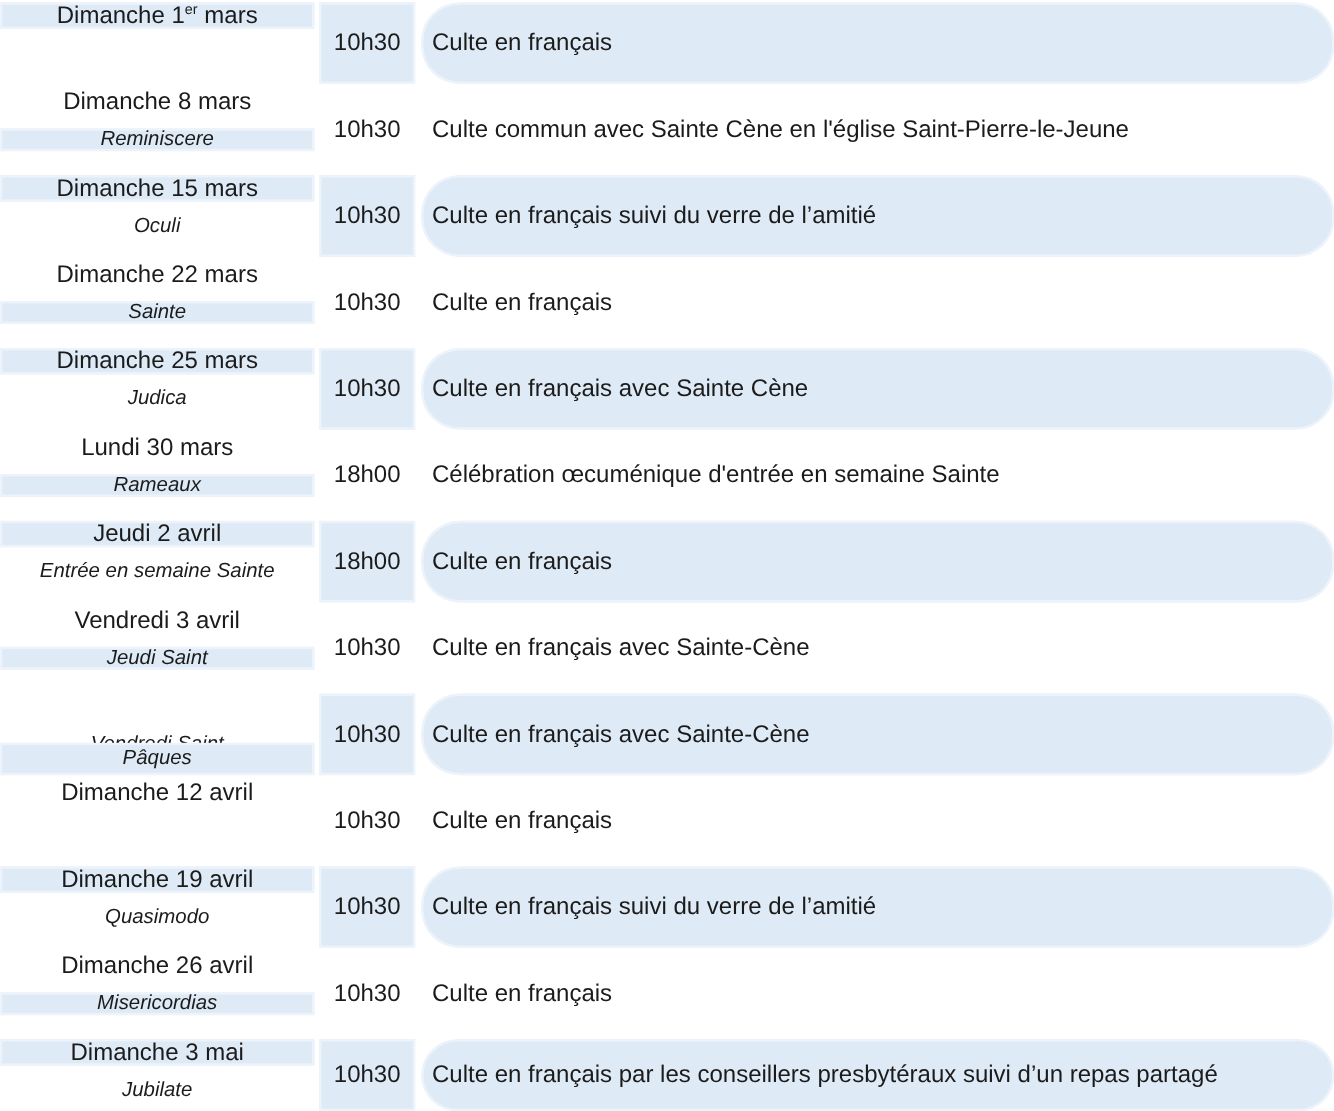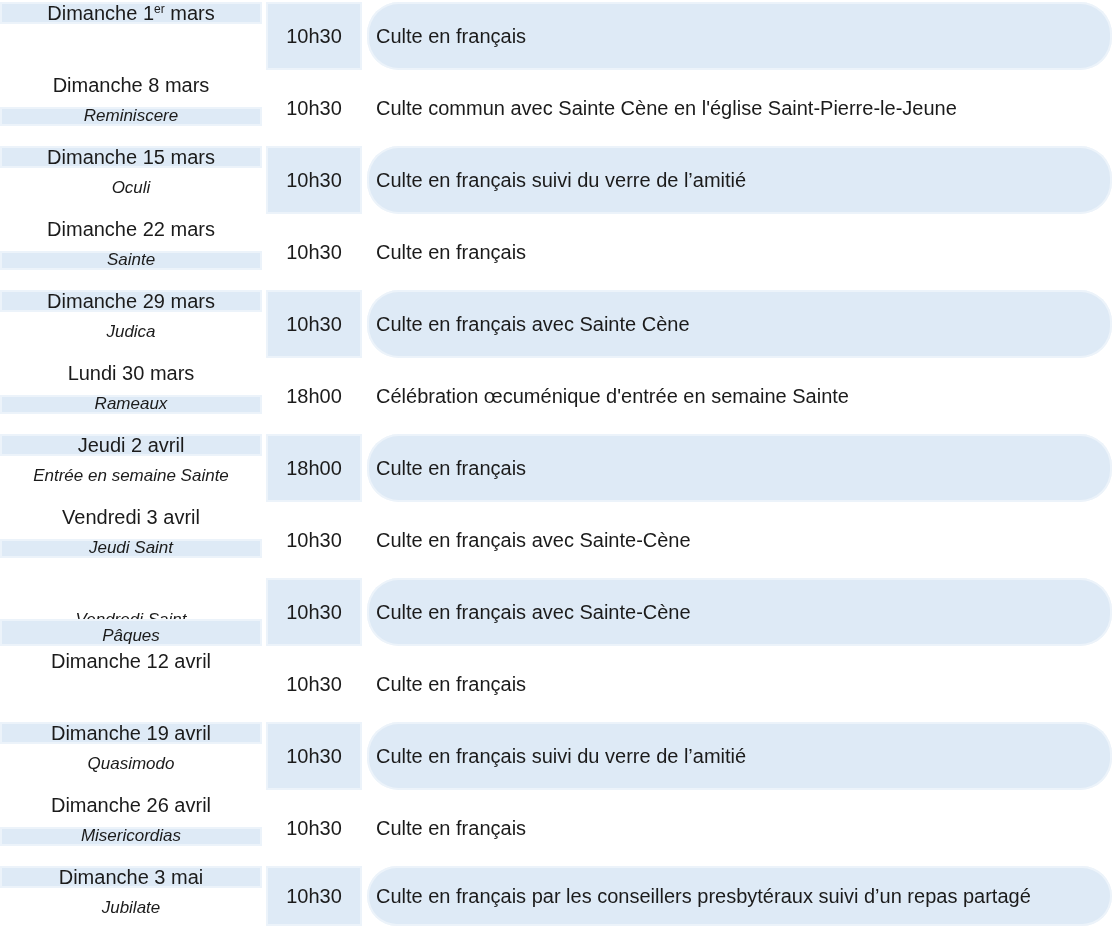--- a/index.html
+++ b/index.html
@@ -25,31 +25,31 @@
   .date-col { width: 262px; display: flex; flex-direction: column; flex: 0 0 auto; gap: 40px; }
   .date-main {
     height: 42px; margin-top: 2px;
     display: flex; align-items: center; justify-content: center;
     font-size: 20px; line-height: 1.1;
   }
   .last .date-main { height: 31px; }
   .subgap { height: 3px; flex: 0 0 auto; }
   .date-sub {
     flex: 1; margin-bottom: 2px;
-    display: flex; align-items: flex-end; justify-content: center;
+    display: flex; align-items: center; justify-content: center;
     font-style: italic; font-size: 17px; line-height: 1.1;
   }
   .last .date-sub { margin-bottom: 0; margin-top: 32px; }
 
   .colgap { flex: 0 0 auto; }
   .colgap.g1 { width: 4px; }
   .colgap.g2 { width: 5px; }
 
   .time-col {
-    width: 96px; flex: 0 0 auto;
+    width: 80px; flex: 0 0 auto;
     display: flex; align-items: center; justify-content: center;
     font-size: 20px;
   }
   .desc-col {
     flex: 1;
     display: flex; align-items: center;
     padding-left: 9px; padding-right: 4px;
     font-size: 20px; line-height: 1.15; border-radius: 32px;
   }
   .shaded .time-col, .shaded .desc-col { margin-top: 2px; margin-bottom: 2px; }
@@ -148,21 +148,21 @@
       </div>
     <div class="colgap g2"></div>
     <div class="desc-col">
         <span>Culte en français</span>
       </div>
   </div>
 
   <div class="row shaded">
     <div class="date-col">
       <div class="date-main">
-          <span>Dimanche 29 mars</span>
+          <span>Dimanche 25 mars</span>
         </div>
       <div class="subgap"></div>
       <div class="date-sub">
           <span>Rameaux</span>
         </div>
     </div>
     <div class="colgap g1"></div>
     <div class="time-col">
         <span>10h30</span>
       </div>

